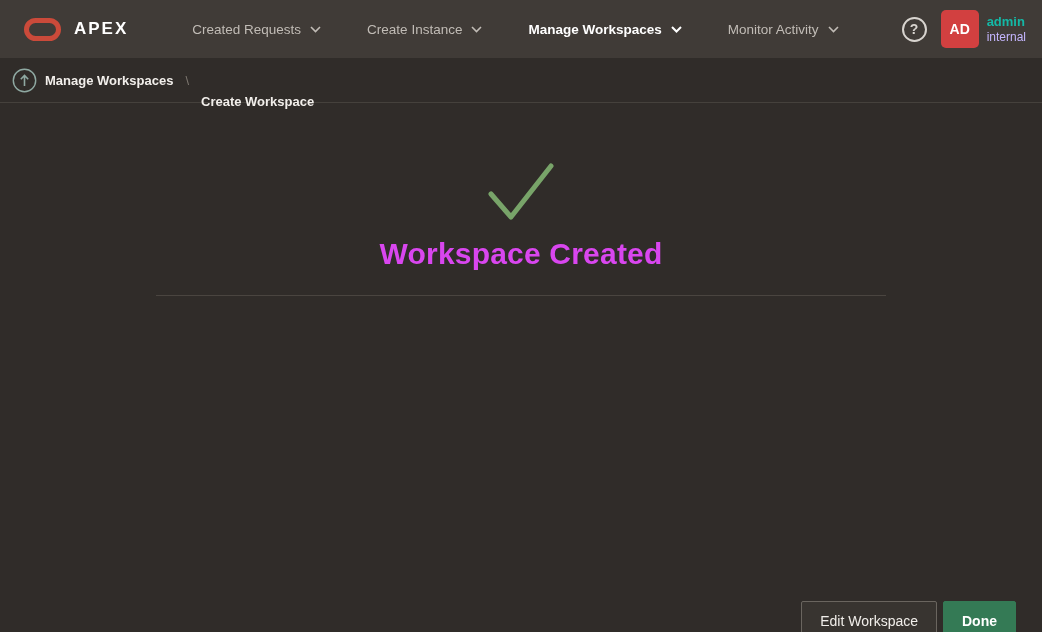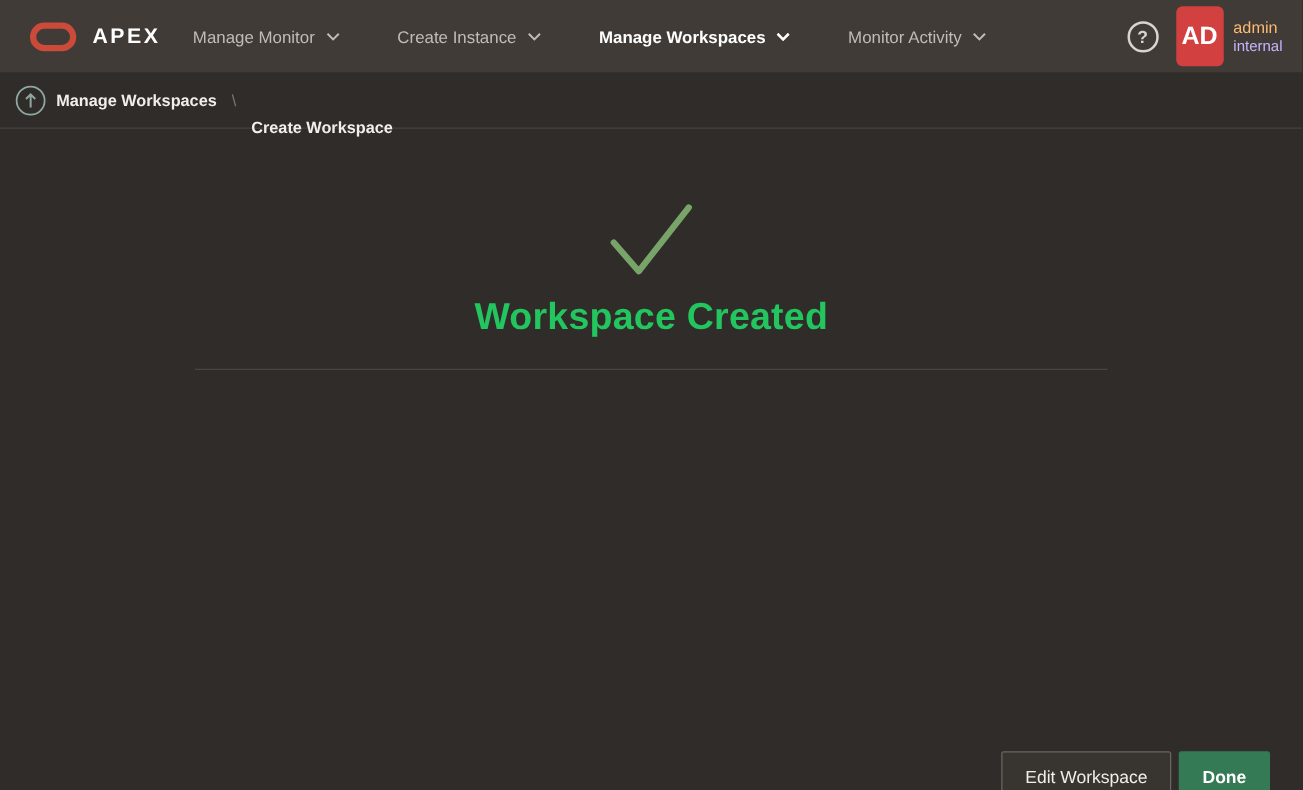--- a/index.html
+++ b/index.html
@@ -24,21 +24,21 @@
     border: 5px solid #cb4a3a;
     border-radius: 12px;
     flex: none;
   }
   .brand-text {
     color: #ffffff;
     font-weight: bold;
     font-size: 17px;
     letter-spacing: 2px;
     margin-left: 13px;
-    margin-right: 26px;
+    margin-right: 64px;
   }
   .nav { display: flex; align-items: center; gap: 46px; }
   .nav-item {
     display: flex; align-items: center; gap: 9px;
     color: #c1bcb6;
     font-size: 13.5px;
     cursor: pointer;
     white-space: nowrap;
   }
   .nav-item.active { color: #ffffff; font-weight: bold; }
@@ -48,28 +48,28 @@
     width: 25px; height: 25px;
     border: 2px solid #d8d4cf;
     border-radius: 50%;
     color: #d8d4cf;
     font-size: 14px; font-weight: bold;
     display: flex; align-items: center; justify-content: center;
     cursor: pointer;
   }
   .user-chip { display: flex; align-items: center; gap: 8px; cursor: pointer; }
   .avatar {
-    width: 38px; height: 48px;
+    width: 38px; height: 38px;
     background: #d24040;
     border-radius: 5px;
-    color: #ffffff; font-weight: bold; font-size: 20px;
+    color: #ffffff; font-weight: bold; font-size: 14px;
     display: flex; align-items: center; justify-content: center;
   }
   .user-meta { line-height: 1.2; }
-  .user-name { color: #fdba74; font-weight: normal; font-size: 13px; }
+  .user-name { color: #14b8a6; font-weight: bold; font-size: 13px; }
   .user-realm { color: #c4b5fd; font-size: 12px; }
 
   
   .breadcrumb-bar {
     height: 45px;
     background: #302c29;
     border-bottom: 1px solid #45413c;
     display: flex; align-items: center;
     padding: 0 12px;
     gap: 8px;
@@ -78,21 +78,21 @@
   .crumb { color: #f2efeb; font-weight: bold; font-size: 13px; cursor: pointer; }
   .crumb-sep { color: #7d7770; font-size: 13px; margin: 0 4px; }
   .crumb.current { cursor: default; margin-top: 42px; }
 
   
   .content { position: relative; height: 496px; }
   .check-icon { display: block; margin: 60px auto 0; }
   .success-title {
     margin-top: 16px;
     text-align: center;
-    color: #22c55e;
+    color: #d946ef;
     font-size: 30px;
     font-weight: bold;
     letter-spacing: 0.2px;
   }
   .divider {
     width: 730px;
     margin: 24px auto 0;
     border-top: 1px solid #4a4540;
   }
   .message {
@@ -132,21 +132,21 @@
 </style>
 </head>
 <body>
 
 <div class="header">
   <div class="logo-mark"></div>
   <div class="brand-text">APEX</div>
 
   <div class="nav">
     <div class="nav-item">
-      <span>Manage Monitor</span>
+      <span>Created Requests</span>
       <span class="chev">
         <svg width="11" height="7" viewBox="0 0 11 7">
             <path d="M1 1l4.5 4.5L10 1" fill="none" stroke="currentColor" stroke-width="1.6"></path>
           </svg>
       </span>
     </div>
     <div class="nav-item">
       <span>Create Instance</span>
       <span class="chev">
         <svg width="11" height="7" viewBox="0 0 11 7">

